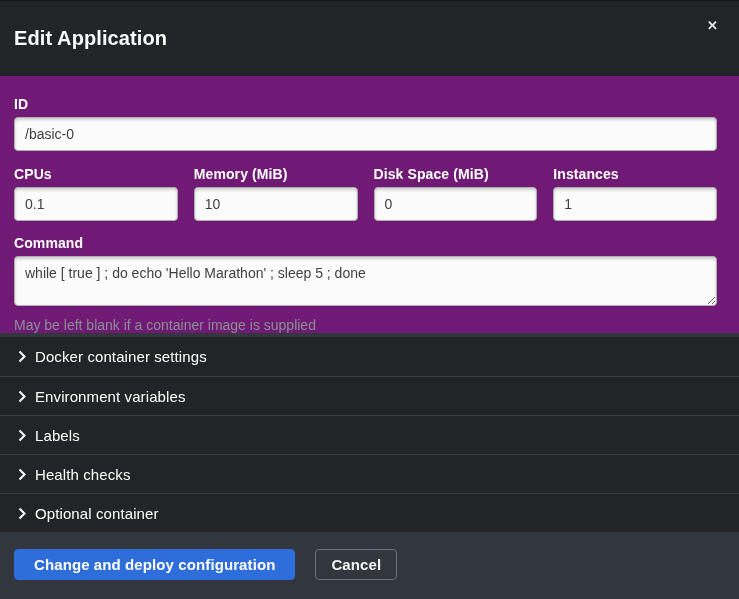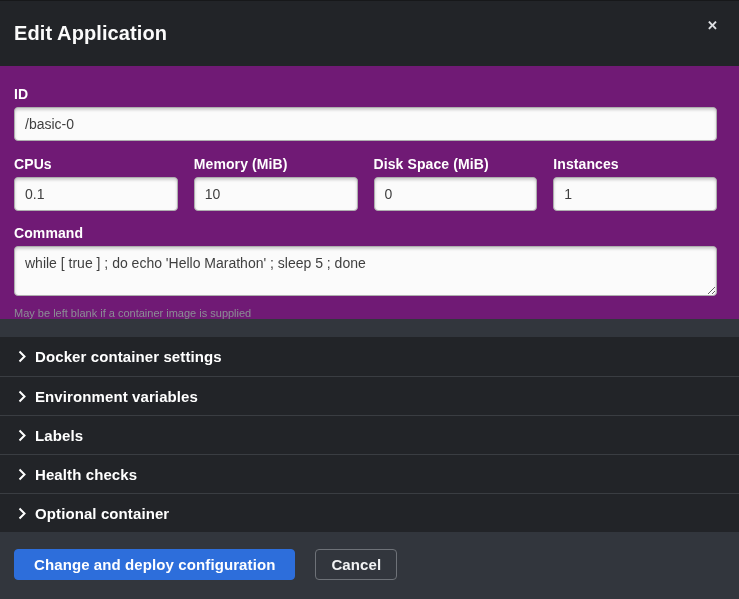--- a/index.html
+++ b/index.html
@@ -10,21 +10,21 @@
     position: relative;
     width: 739px;
     height: 599px;
     background: #32363d;
     overflow: hidden;
     border-top: 1px solid #17181a;
   }
 
   
   .modal-header {
-    height: 65px;
+    height: 75px;
     background: #222428;
     display: flex;
     align-items: center;
     padding: 0 17px 0 14px;
   }
   .modal-title {
     color: #fbfbfb;
     font-size: 20px;
     font-weight: bold;
     letter-spacing: 0.1px;
@@ -78,21 +78,21 @@
   .command-group { margin-top: 14px; }
   .text-area {
     height: 50px;
     padding: 7px 10px;
     resize: both;
     line-height: 1.3;
   }
   .help-text {
     margin-top: 7px;
     color: #8b8e94;
-    font-size: 11px;
+    font-size: 14px;
   }
 
   
   .accordion {
     position: absolute;
     left: 0;
     top: 336px;
     width: 739px;
     background: #222428;
   }
@@ -101,21 +101,21 @@
     display: flex;
     align-items: center;
     padding-left: 18px;
     cursor: pointer;
   }
   .accordion-row + .accordion-row { border-top: 1px solid #3a3d42; }
   .chev { display: inline-flex; width: 8px; margin-right: 9px; }
   .accordion-label {
     color: #ffffff;
     font-size: 15px;
-    font-weight: bold;
+    font-weight: normal;
     letter-spacing: 0.1px;
   }
 
   
   .modal-footer {
     position: absolute;
     left: 0;
     top: 531px;
     width: 739px;
     height: 68px;

